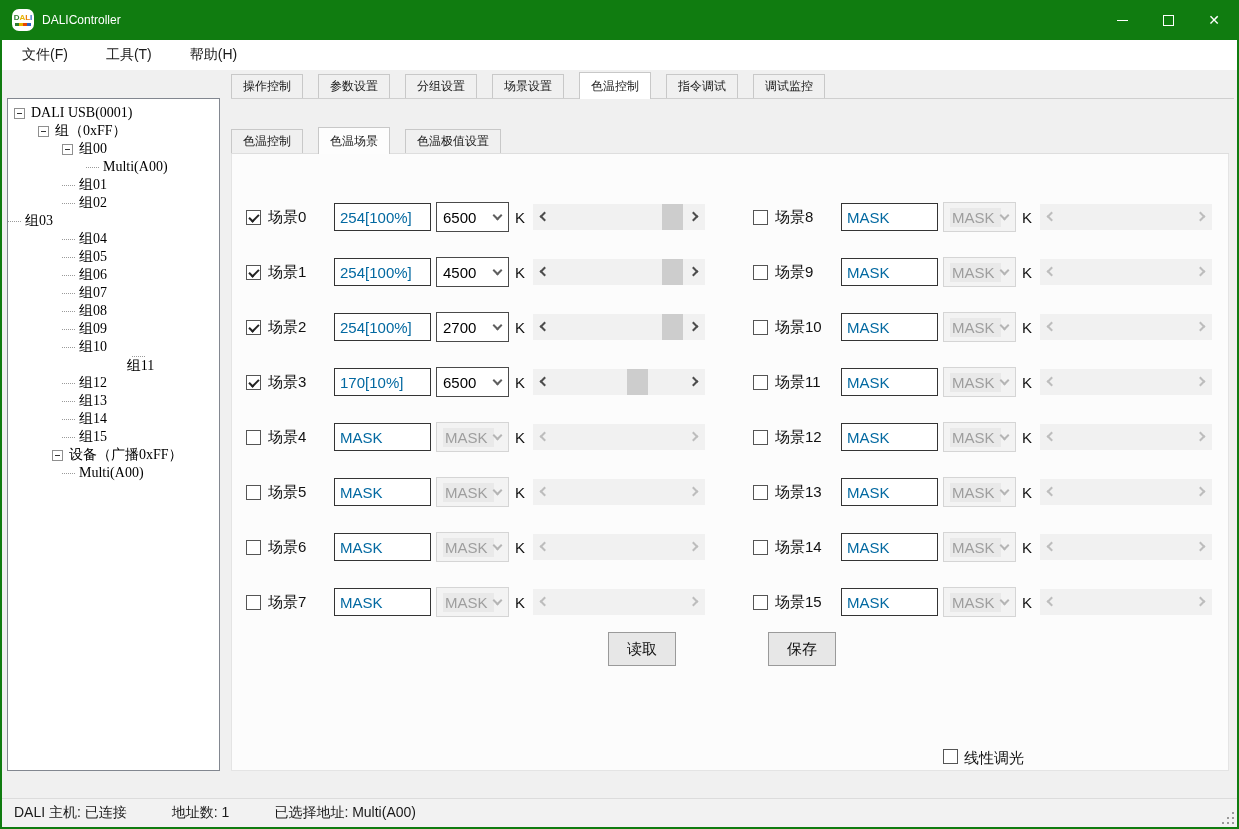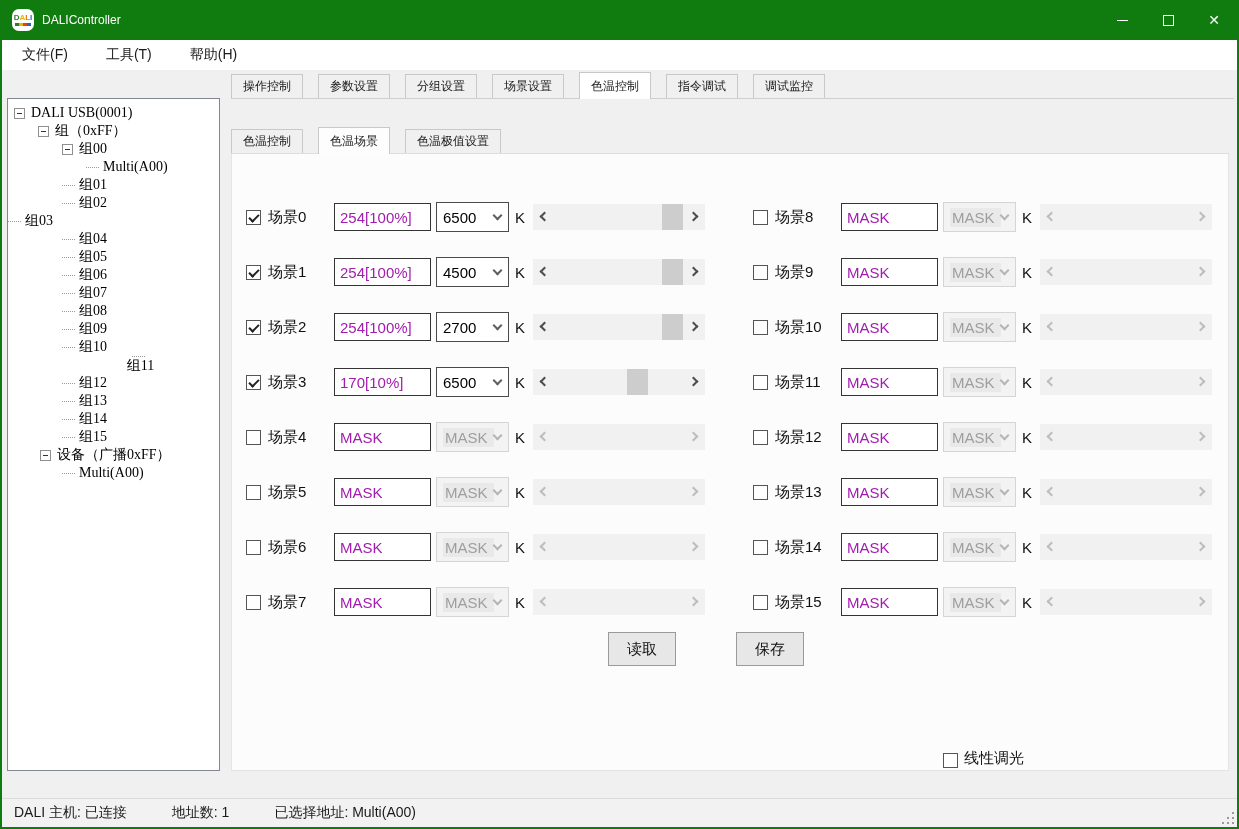--- a/index.html
+++ b/index.html
@@ -50,44 +50,44 @@
                background:#fcfcfc; border:1px solid #e4e4e4; border-top:none; }
   .col { position:absolute; top:24px;margin-top:24px; }
   .col-left  { left:14px; }
   .col-right { left:521px; }
   .scene-row { height:30px; margin-bottom:25px; display:flex; align-items:center; font-size:15px; }
   .cb { width:15px; height:15px; border:1px solid #555; background:#fff; position:relative; flex:0 0 auto; }
   .cb.checked::after { content:""; position:absolute; left:2px; top:3px; width:8px; height:4px;
                        border-left:2px solid #222; border-bottom:2px solid #222; transform:rotate(-45deg); }
   .scene-label { width:66px; margin-left:7px; color:#111; }
   .level-input { width:97px; height:28px; border:1px solid #343434; background:#fff; font-size:15px;
-                 padding:0 5px; color:#a21caf; font-family:"Liberation Sans","DejaVu Sans",sans-serif; }
+                 padding:0 5px; color:#0369a1; font-family:"Liberation Sans","DejaVu Sans",sans-serif; }
   .combo { width:73px; height:30px; border:1px solid #4a4a4a; background:#fff; margin-left:5px;
            display:flex; align-items:center; padding:0 7px 0 6px; }
   .combo-text { flex:1; color:#000; }
   .chev { width:7px; height:7px; border-right:2px solid #5f5f5f; border-bottom:2px solid #5f5f5f;
           transform:rotate(45deg); margin-top:-4px; flex:0 0 auto; }
   .combo.disabled { border-color:#d5d5d5; background:#f3f3f3; }
   .combo.disabled .combo-text { color:#9e9e9e; background:#e9e9e9; padding:1px 2px; }
   .combo.disabled .chev { border-color:#b5b5b5; }
   .k-unit { margin:0 8px 0 6px; color:#111; font-weight:500; }
   .hscroll { position:relative; width:172px; height:26px; background:#f1f1f1; flex:0 0 auto; }
   .sb-arrow { position:absolute; top:9px; width:7px; height:7px;
               border-left:2px solid #4d4d4d; border-bottom:2px solid #4d4d4d; }
   .sb-arrow.left  { left:8px;  transform:rotate(45deg); }
   .sb-arrow.right { right:8px; transform:rotate(225deg); }
   .hscroll .thumb { position:absolute; top:0; width:21px; height:26px; background:#cdcdcd; }
   .hscroll.disabled .sb-arrow { border-color:#bdbdbd; }
   .scene-row.disabled .scene-label, .scene-row.disabled .k-unit { color:#111; }
   
-  .btn-row { position:absolute; left:376px; top:478px; display:flex; gap:60px; }
+  .btn-row { position:absolute; left:376px; top:478px; display:flex; gap:92px; }
   .action-btn { width:68px; height:34px; background:#e7e7e7; border:1px solid #9a9a9a; font-size:15px;
                 color:#111; font-family:"Liberation Sans","DejaVu Sans",sans-serif; }
   
-  .linear-dim { position:absolute; left:905px; top:679px; display:flex; align-items:flex-end;
+  .linear-dim { position:absolute; left:905px; top:679px; display:flex; align-items:flex-start;
                 font-size:15px; color:#111;padding-left:36px; }
   .linear-dim .cb { margin-right:6px; }
   
   .statusbar { height:29px; background:#f2f2f2; border-top:1px solid #dcdcdc; display:flex;
                align-items:center; font-size:14px; color:#1a1a1a; padding-left:12px; position:relative;
                flex:0 0 auto; }
   .status-item { margin-right:45px; white-space:nowrap; }
   .grip { position:absolute; right:3px; bottom:3px; width:2px; height:2px; background:#9a9a9a;
           box-shadow:-5px 0 #9a9a9a,-10px 0 #9a9a9a,0 -5px #9a9a9a,-5px -5px #9a9a9a,0 -10px #9a9a9a; }
 </style>
@@ -192,21 +192,21 @@
           <span class="tree-label">组13</span>
         </div>
         <div class="tree-row" style="padding-left: 54px;">
           <span class="leaf-dots"></span>
           <span class="tree-label">组14</span>
         </div>
         <div class="tree-row" style="padding-left: 54px;">
           <span class="leaf-dots"></span>
           <span class="tree-label">组15</span>
         </div>
-        <div class="tree-row" style="padding-left: 32px;">
+        <div class="tree-row" style="padding-left: 44px;">
           <span class="expander"></span>
           <span class="tree-label">设备（广播0xFF）</span>
         </div>
         <div class="tree-row" style="padding-left: 54px;">
           <span class="leaf-dots"></span>
           <span class="tree-label">Multi(A00)</span>
         </div>
       </div>
     <div class="tabstrip main-tabstrip" id="mainTabs">
         <div class="tab">操作控制</div>

